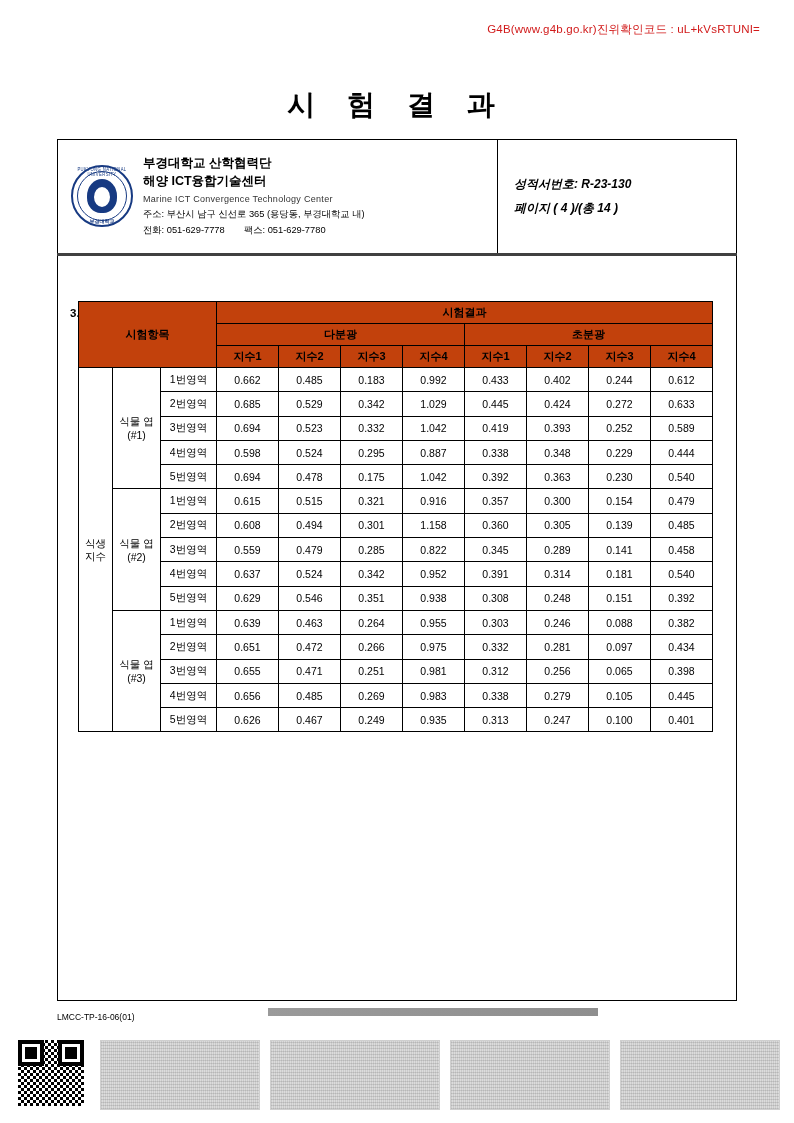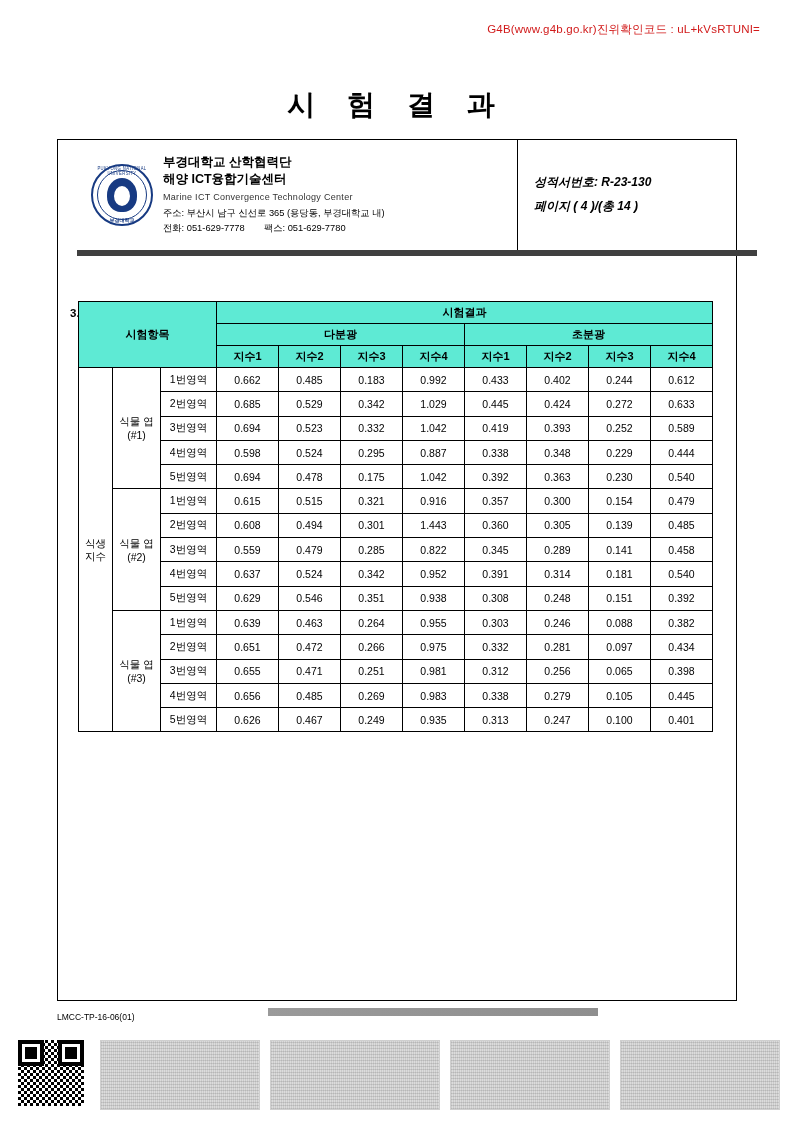--- a/index.html
+++ b/index.html
@@ -46,23 +46,22 @@
     border: 1px solid #000;
   }
 
   
   .header-box {
     position: absolute;
     left: 57px;
     top: 139px;
     width: 680px;
     height: 117px;
-    border-bottom: 6px solid #404040;
+    border-bottom: 3px solid #404040;
     display: flex;
-    margin-left: 20px;
   }
   .header-left {
     width: 440px;
     display: flex;
     align-items: center;
     padding-left: 14px;
   }
   .logo {
     width: 62px;
     height: 62px;
@@ -154,21 +153,21 @@
     border-collapse: collapse;
     font-size: 10.5px;
   }
   table.results th, table.results td {
     border: 1px solid #000;
     text-align: center;
     font-weight: normal;
     padding: 0;
   }
   table.results thead th {
-    background: #5eead4;
+    background: #c2410c;
     font-weight: bold;
     font-size: 11px;
     height: 22px;
   }
   table.results tbody td { height: 24.3px; }
   .col-group { width: 34px; }
   .col-plant { width: 48px; }
   .col-region { width: 56px; }
   .col-val { width: 62px; }
   .rot {
@@ -361,21 +360,21 @@
         <td class="col-val">0.357</td>
         <td class="col-val">0.300</td>
         <td class="col-val">0.154</td>
         <td class="col-val">0.479</td>
       </tr>
       <tr>
         <td class="col-region">2번영역</td>
         <td class="col-val">0.608</td>
         <td class="col-val">0.494</td>
         <td class="col-val">0.301</td>
-        <td class="col-val">1.443</td>
+        <td class="col-val">1.158</td>
         <td class="col-val">0.360</td>
         <td class="col-val">0.305</td>
         <td class="col-val">0.139</td>
         <td class="col-val">0.485</td>
       </tr>
       <tr>
         <td class="col-region">3번영역</td>
         <td class="col-val">0.559</td>
         <td class="col-val">0.479</td>
         <td class="col-val">0.285</td>

